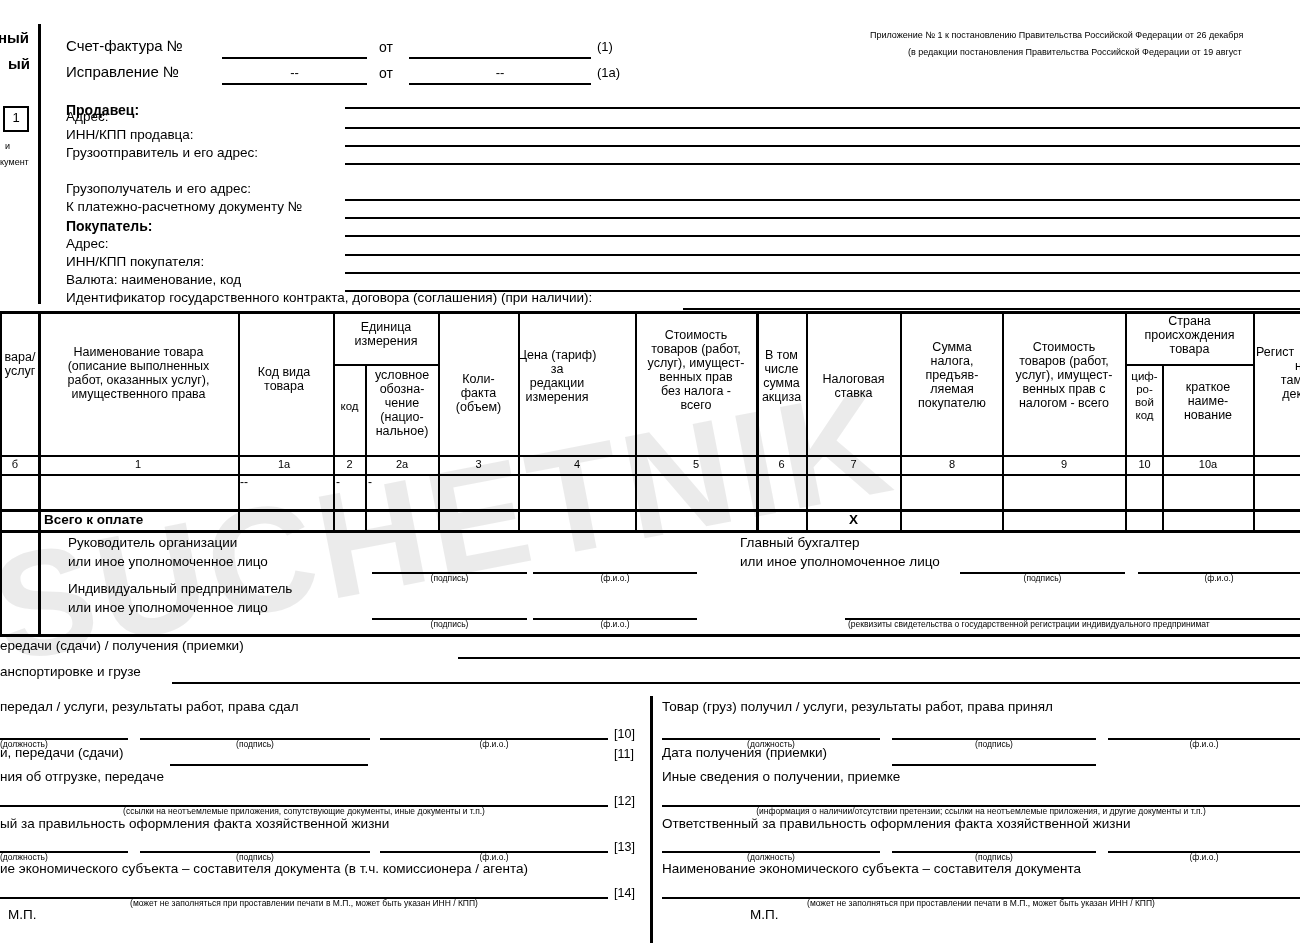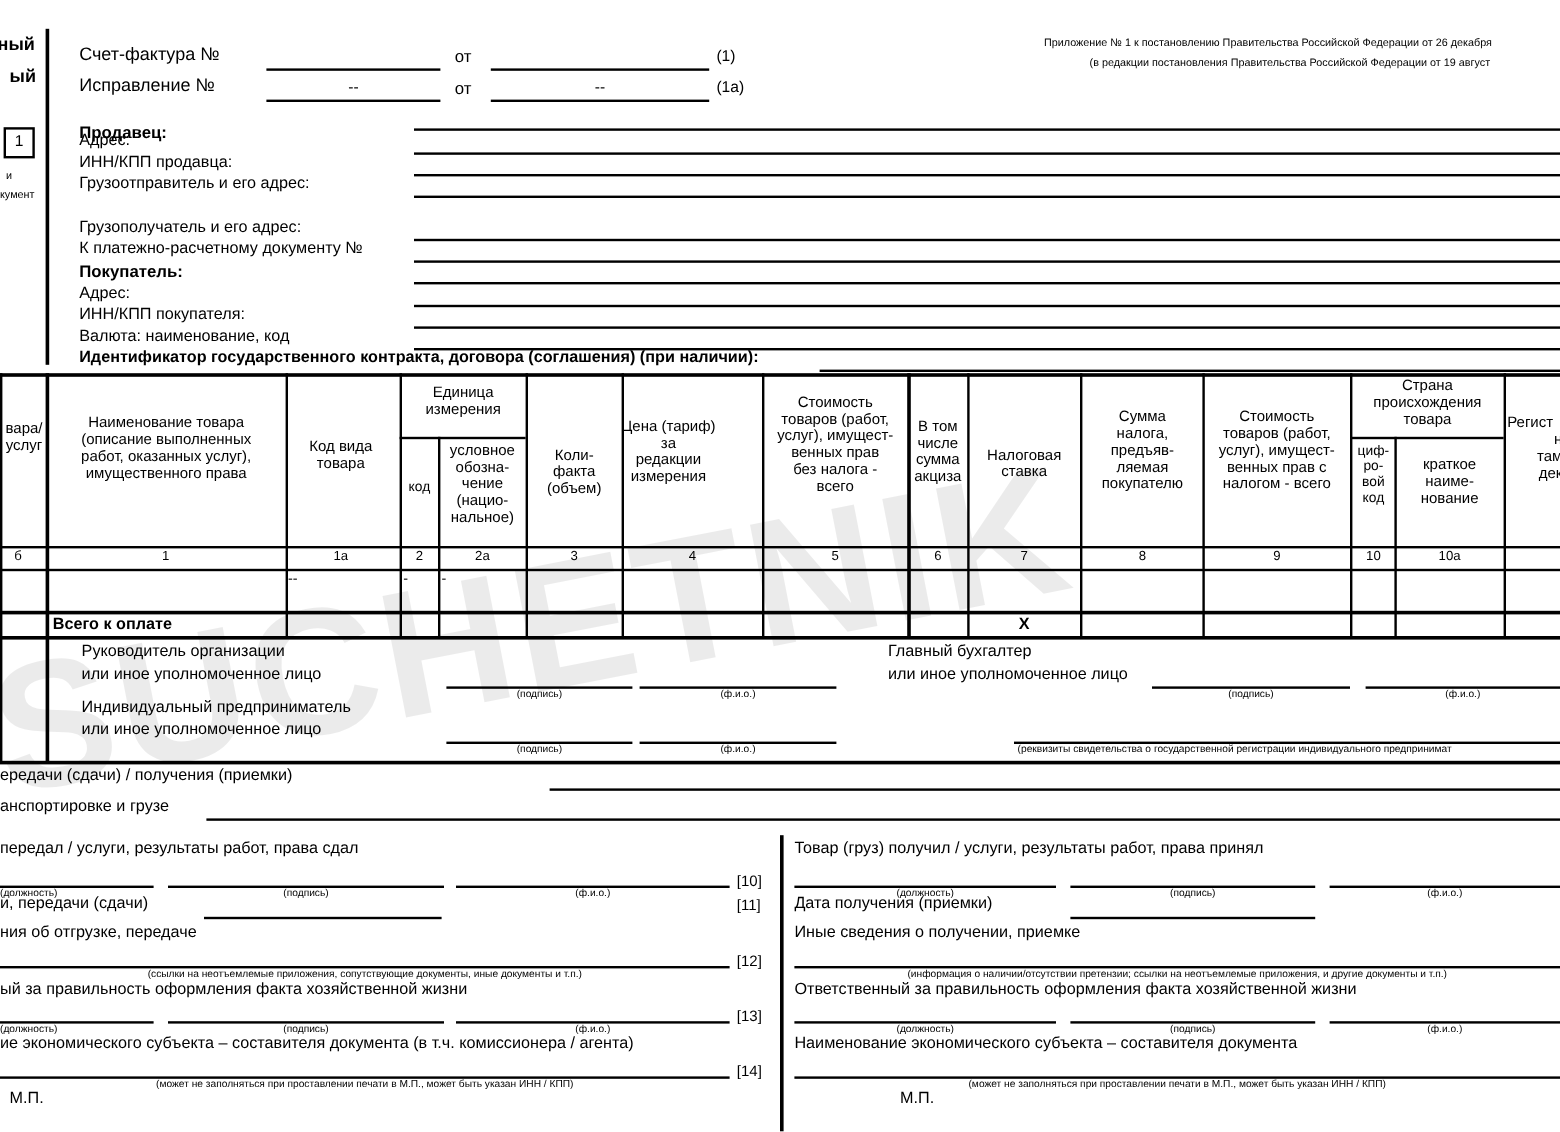--- a/index.html
+++ b/index.html
@@ -91,21 +91,21 @@
 
   <div class="abs txt" style="left:66px;top:237px;font-size:13.5px;">Адрес:</div>
   <div class="hline" style="left:345px;top:254px;width:955px;"></div>
 
   <div class="abs txt" style="left:66px;top:255px;font-size:13.5px;">ИНН/КПП покупателя:</div>
   <div class="hline" style="left:345px;top:272px;width:955px;"></div>
 
   <div class="abs txt" style="left:66px;top:273px;font-size:13.5px;">Валюта: наименование, код</div>
   <div class="hline" style="left:345px;top:290px;width:955px;"></div>
 
-  <div class="abs txt" style="left:66px;top:291px;font-size:13.5px;font-weight:bold;">Идентификатор государственного контракта, договора (соглашения) (при наличии):</div>
+  <div class="abs txt" style="left:66px;top:291px;font-size:13.5px;">Идентификатор государственного контракта, договора (соглашения) (при наличии):</div>
   <div class="hline" style="left:683px;top:308px;width:617px;"></div>
 
   <div class="hthick" style="left:0px;top:311px;width:1300px;"></div>
   <div class="hline" style="left:0px;top:455px;width:1300px;"></div>
   <div class="hline" style="left:0px;top:474px;width:1300px;"></div>
   <div class="hthick" style="left:0px;top:509px;width:1300px;"></div>
   <div class="hthick" style="left:0px;top:530px;width:1300px;"></div>
 
   <div class="hline" style="left:333px;top:364px;width:105px;"></div>
   <div class="hline" style="left:1125px;top:364px;width:128px;"></div>

